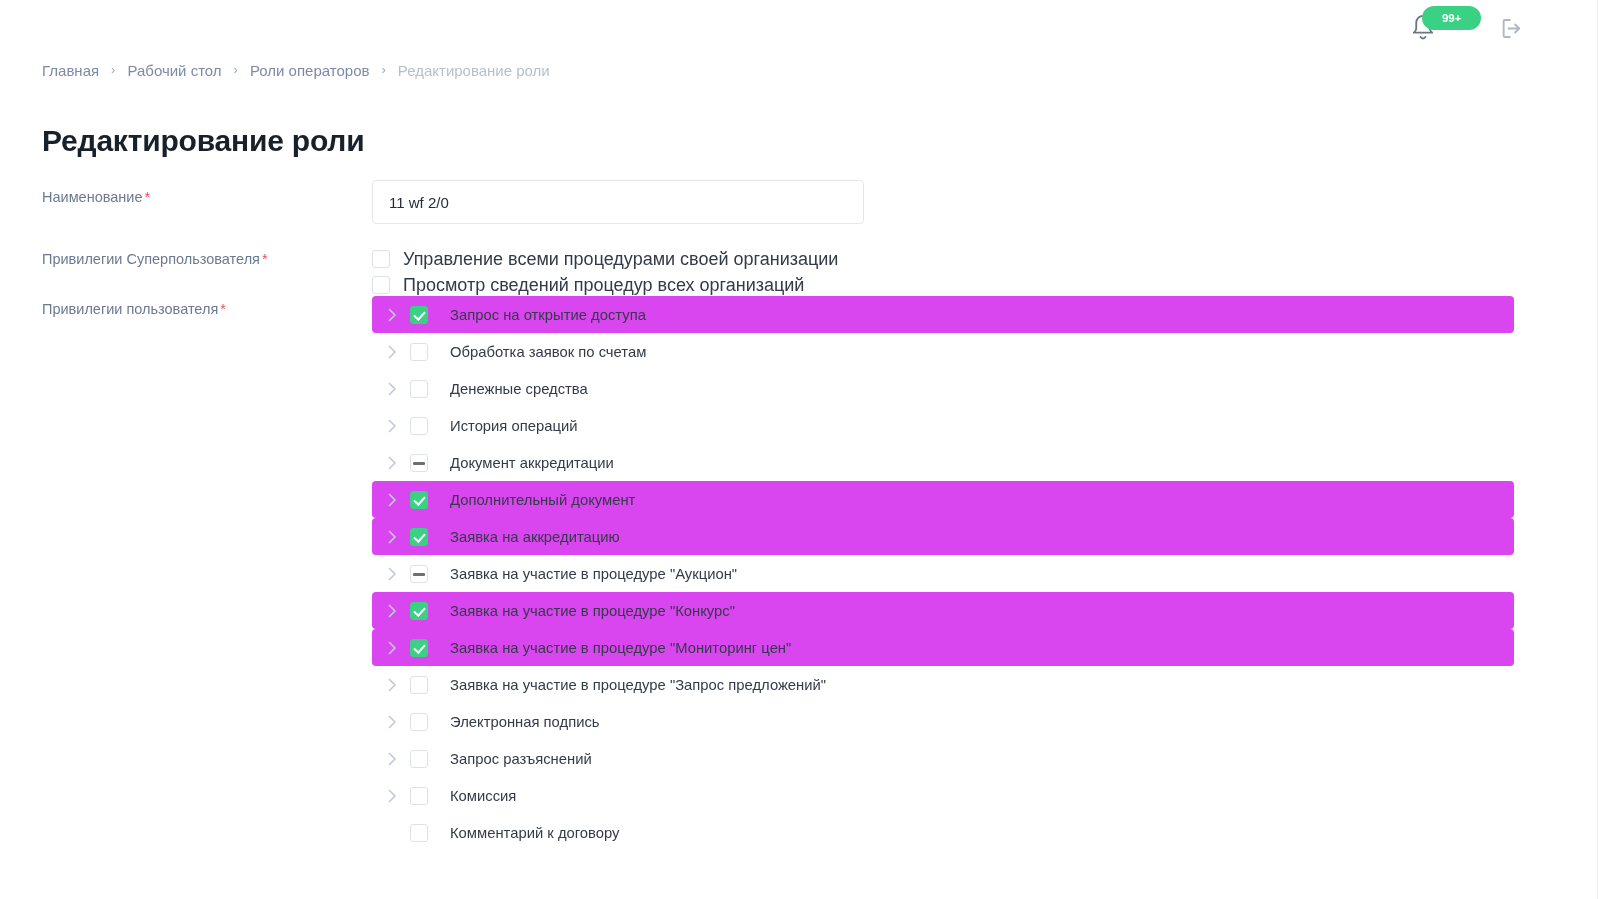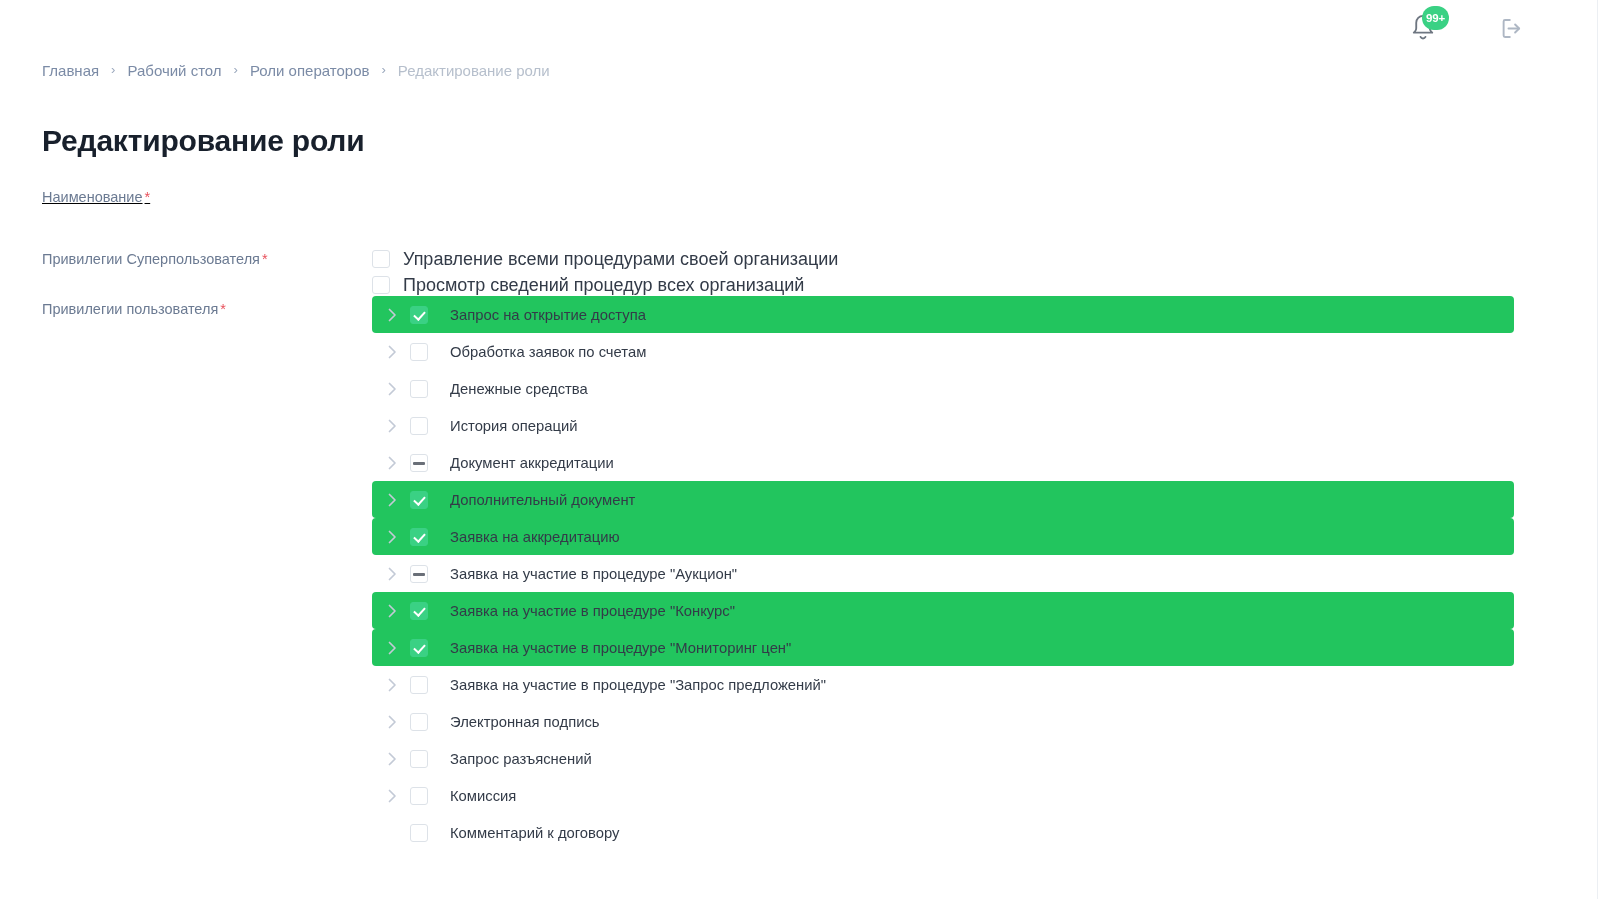--- a/index.html
+++ b/index.html
@@ -40,21 +40,21 @@
   .badge {
     position: absolute;
     top: -6px; left: 14px;
     min-width: 24px; height: 24px;
     border-radius: 12px;
     background: #3ad184;
     color: #ffffff;
     font-size: 11.5px;
     font-weight: bold;
     display: flex; align-items: center; justify-content: center;
-    padding: 0 4px;
+    padding: 0 20px;
     letter-spacing: -0.2px;
   }
 
   
   .breadcrumb {
     position: absolute;
     top: 62px; left: 42px;
     display: flex;
     align-items: center;
     font-size: 15px;
@@ -99,21 +99,21 @@
   .form-label {
     width: 372px;
     padding-left: 42px;
     font-size: 14.5px;
     color: #6b7a92;
     line-height: 1.2;
     flex-shrink: 0;
   }
   .req { color: #e8505b; margin-left: 2px; }
 
-  .name-row { height: 62px; text-decoration: underline; }
+  .name-row { height: 62px; }
   .name-row .form-label { padding-top: 9px; }
   .text-input {
     width: 492px;
     height: 44px;
     border: 1px solid #e3e7ec;
     border-radius: 4px;
     background: #ffffff;
     padding: 0 16px;
     font-size: 15px;
     color: #242d3c;
@@ -172,21 +172,21 @@
     flex-direction: column;
   }
   .tree-item {
     display: flex;
     align-items: center;
     height: 37px;
     border-radius: 4px;
     padding-left: 16px;
     cursor: pointer;
   }
-  .tree-item.striped { background: #22c55e; }
+  .tree-item.striped { background: #d946ef; }
   .chev {
     width: 22px;
     flex-shrink: 0;
     display: flex; align-items: center; justify-content: flex-start;
     color: #c3cad6;
     cursor: pointer;
   }
   .chev.empty { visibility: hidden; }
   .tree-cb-wrap { width: 40px; display: flex; align-items: center; justify-content: flex-start; }
   .tree-label {
@@ -241,20 +241,21 @@
   </div>
 
   <h1 class="page-title">Редактирование роли</h1>
 
   <div class="form">
 
     <div class="form-row name-row">
       <div class="form-label">
         <span>Наименование</span><span class="req">*</span>
       </div>
+      <input class="text-input" type="text" value="11 wf 2/0" style="">
     </div>
 
     <div class="form-row su-row">
       <div class="form-label">
         <span>Привилегии Суперпользователя</span><span class="req">*</span>
       </div>
       <div class="su-list">
         <div class="su-item">
           <span class="cb"></span>
           <span class="su-label">Управление всеми процедурами своей организации</span>

